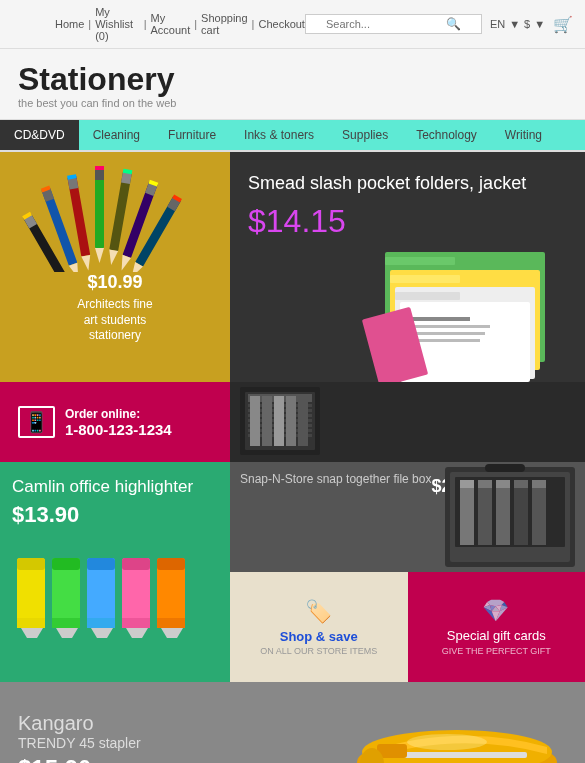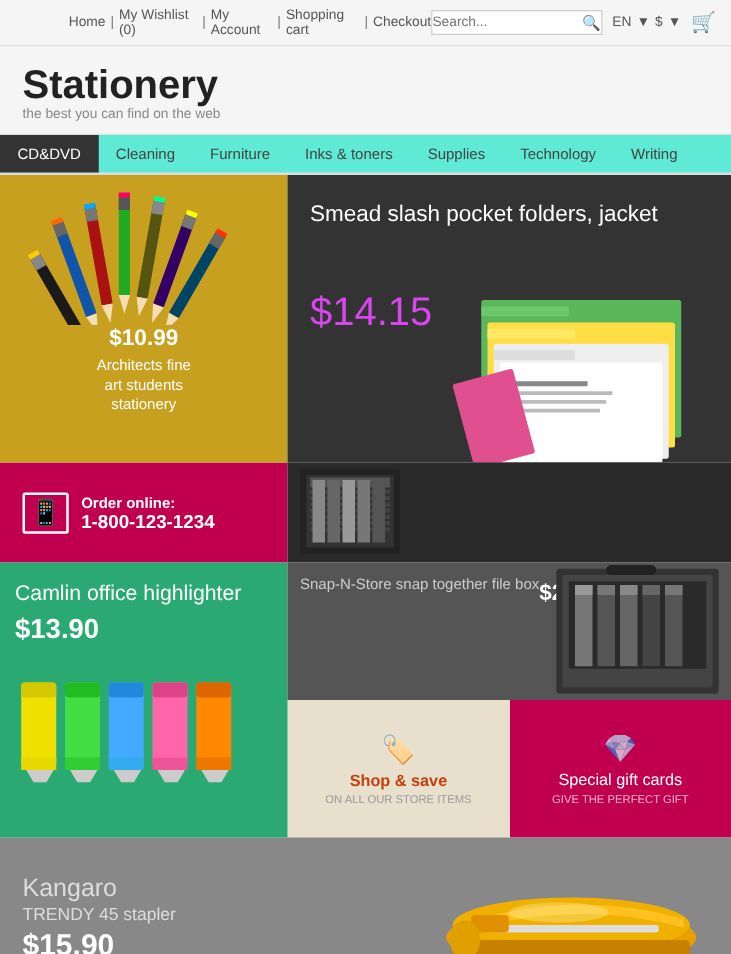--- a/index.html
+++ b/index.html
@@ -38,21 +38,21 @@
     .top-nav-right {
       display: flex;
       align-items: center;
       gap: 8px;
     }
     .search-box {
       display: flex;
       align-items: center;
       border: 1px solid #ccc;
       background: #fff;
-      padding: 2px 0;
+      padding: 2px 20px;
     }
     .search-box input {
       border: none;
       outline: none;
       font-size: 11px;
       width: 120px;
     }
     .search-icon-btn {
       background: none;
       border: none;
@@ -146,21 +146,20 @@
     
     .hero-right {
       background: #333;
       display: flex;
       flex-direction: column;
       justify-content: flex-start;
       padding: 20px 18px;
       min-height: 230px;
       position: relative;
       overflow: hidden;
-      gap: 40px;
     }
     .hero-right-title {
       font-size: 18px;
       color: #fff;
       line-height: 1.3;
       margin-bottom: 8px;
       font-weight: normal;
     }
     .hero-right-price {
       font-size: 32px;
@@ -263,21 +262,21 @@
       padding: 10px;
     }
     .shop-icon {
       font-size: 22px;
       color: #aaa;
       margin-bottom: 4px;
     }
     .shop-save-title {
       font-size: 13px;
       font-weight: bold;
-      color: #c2410c;
+      color: #1d4ed8;
       text-align: center;
     }
     .shop-save-sub {
       font-size: 9px;
       color: #999;
       text-align: center;
       text-transform: uppercase;
       margin-top: 2px;
     }
     .gift-cell {

